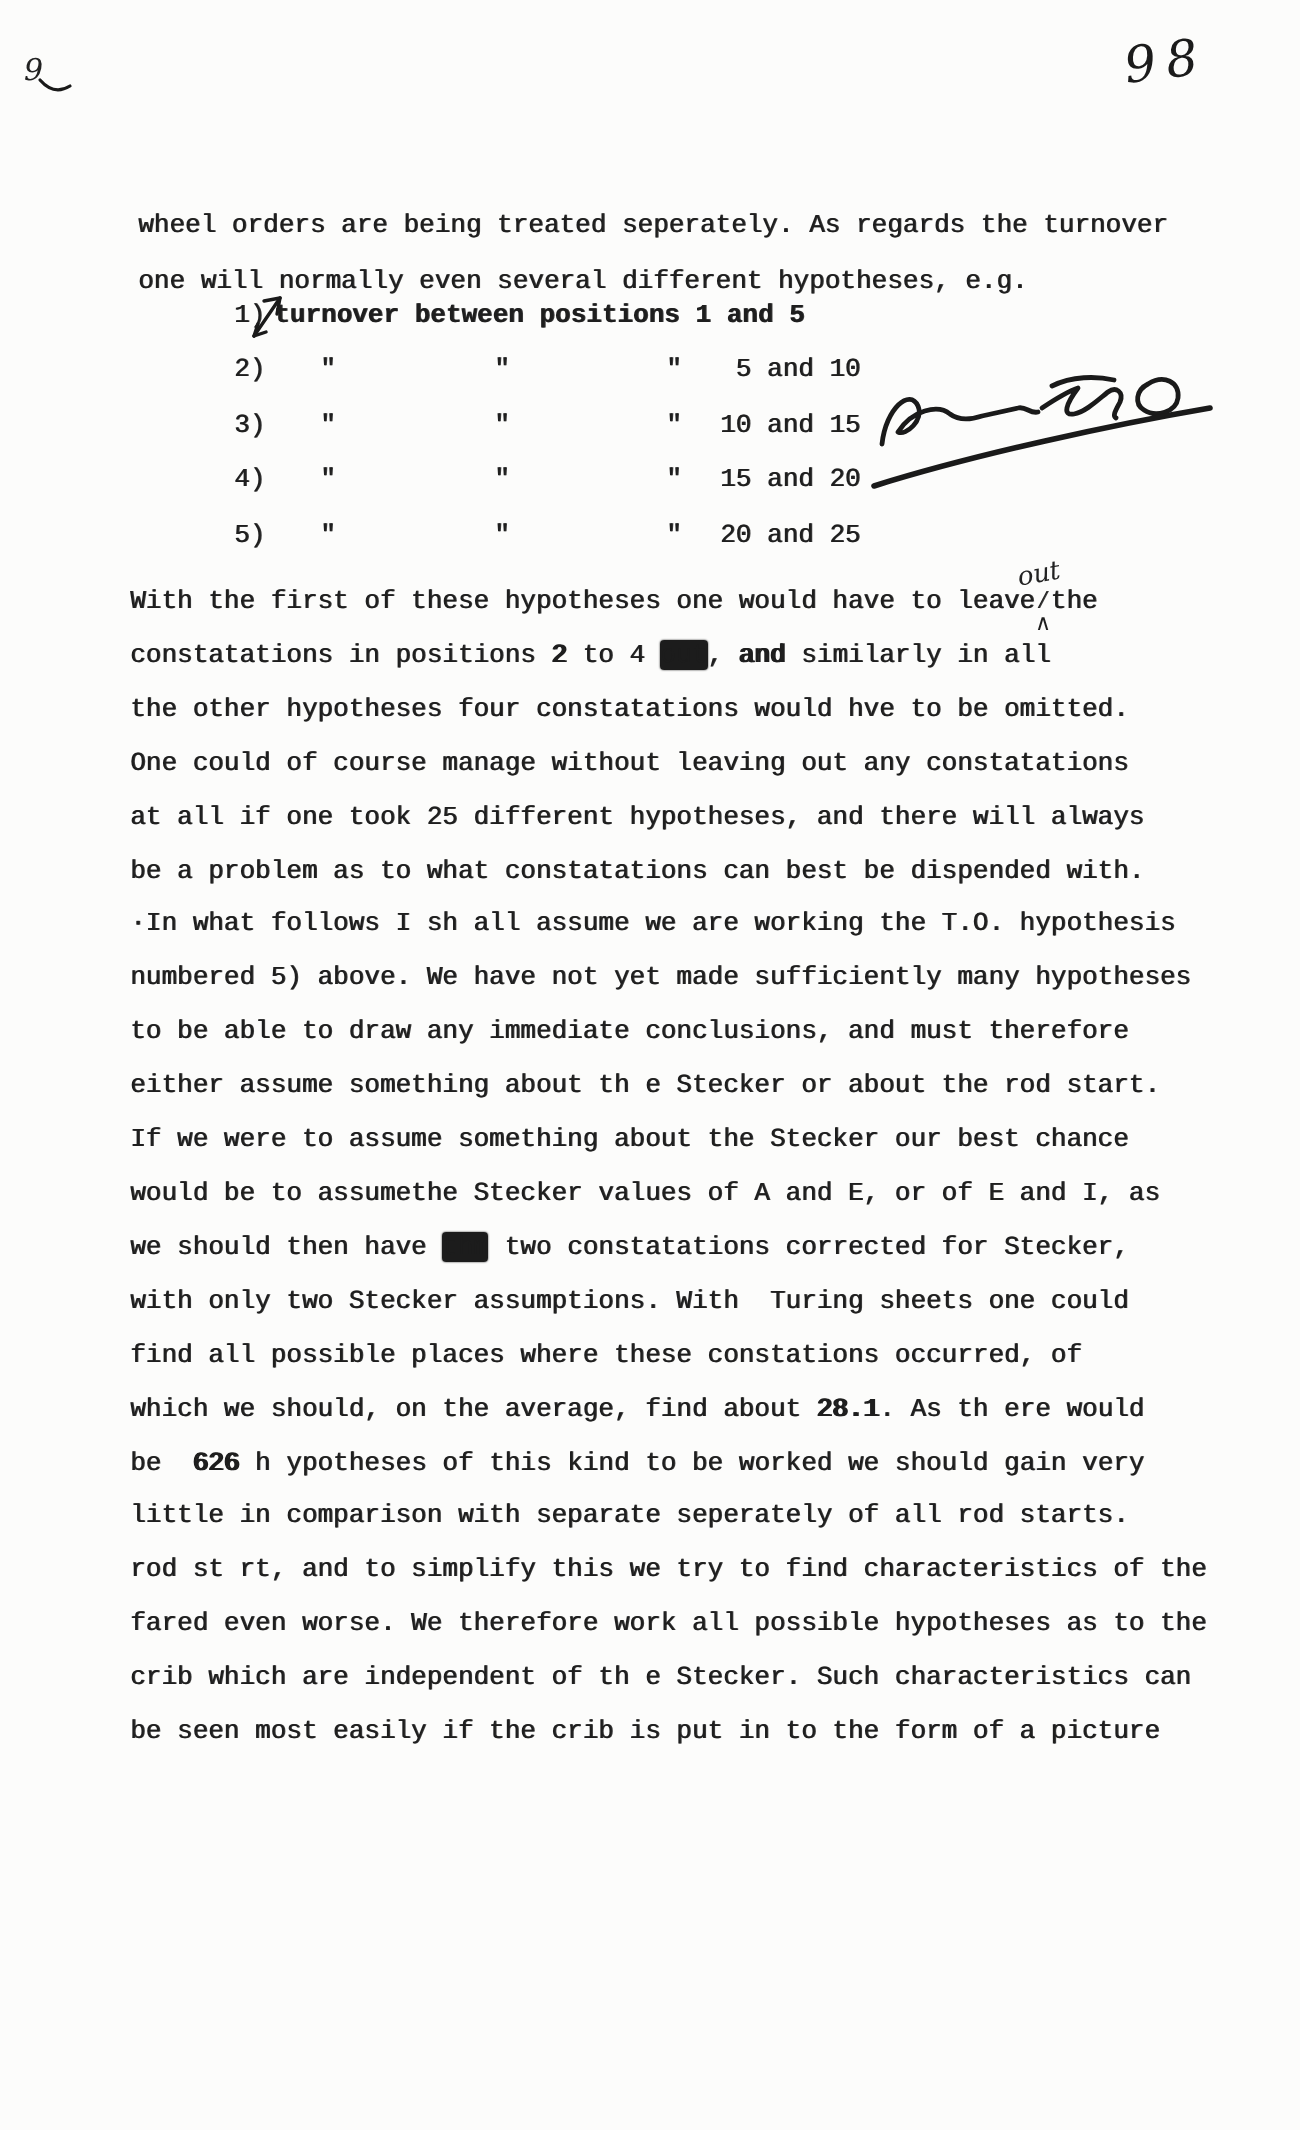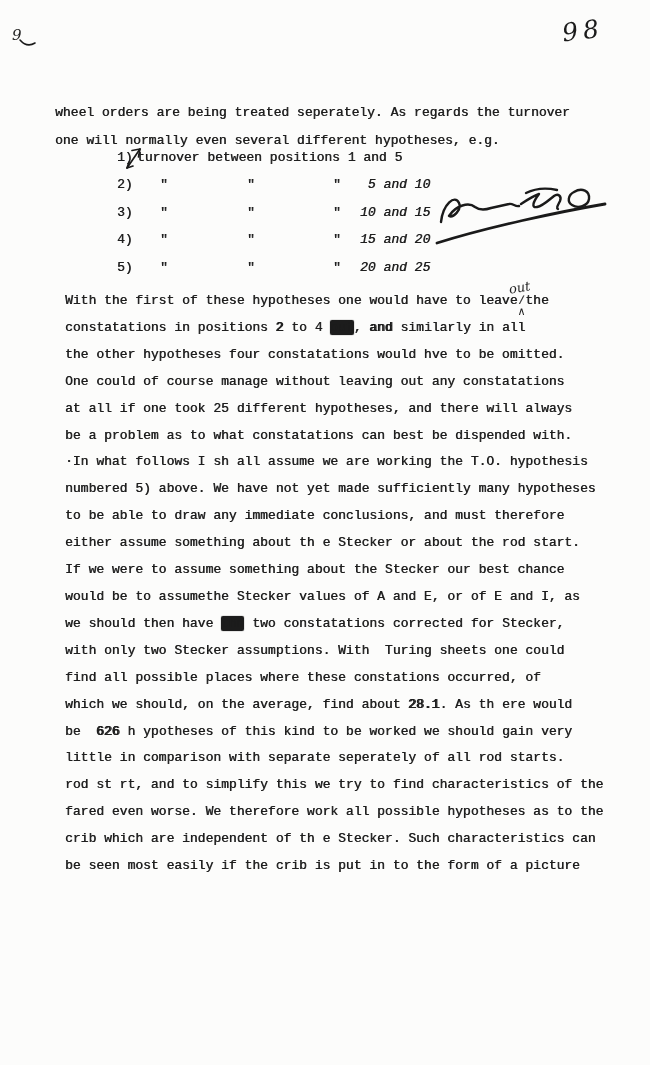--- a/index.html
+++ b/index.html
@@ -4,29 +4,29 @@
 <style>
   html,body{margin:0;padding:0;background:#e8e8e6;}
   .page{
     position:relative;width:650px;height:1065px;margin:0 auto;
     background:#fcfcfb;overflow:hidden;
     font-family:"Liberation Mono","DejaVu Sans Mono",monospace;
     color:#1e1e1e;
   }
   .typed{font-size:13px;text-shadow:0.5px 0 0 rgba(25,25,25,0.85);}
   .line{white-space:pre;}
-  #intro{position:absolute;left:55px;top:99px;line-height:28px;font-family:Liberation Mono, monospace;}
+  #intro{position:absolute;left:69px;top:99px;line-height:28px;font-family:Liberation Mono, monospace;}
   #list{position:absolute;left:117px;top:150px;}
   .lrow{position:relative;height:27.4px;}
   .lnum{position:absolute;left:0;}
-  .ltext{position:absolute;left:20px;white-space:pre;}
+  .ltext{position:absolute;left:20px;white-space:pre;font-weight:bold;}
   .ditto1{position:absolute;left:43px;}
   .ditto2{position:absolute;left:130px;}
   .ditto3{position:absolute;left:216px;}
-  .lval{position:absolute;left:243px;white-space:pre;font-style:italic;}
+  .lval{position:absolute;left:243px;white-space:pre;}
   #body{position:absolute;left:65px;top:288px;line-height:26.9px;}
   .struck{
     background:#1c1c1c;color:#1c1c1c;border-radius:2px;
     box-shadow:0 0 1px #1c1c1c;text-shadow:none;
   }
   .b{text-shadow:0.9px 0 0 currentColor,-0.4px 0 0 currentColor;}
   .ins{position:relative;display:inline-block;}
   .ins-caret{display:inline;}
   .ins-under{
     position:absolute;left:0px;top:11px;font-size:11px;

